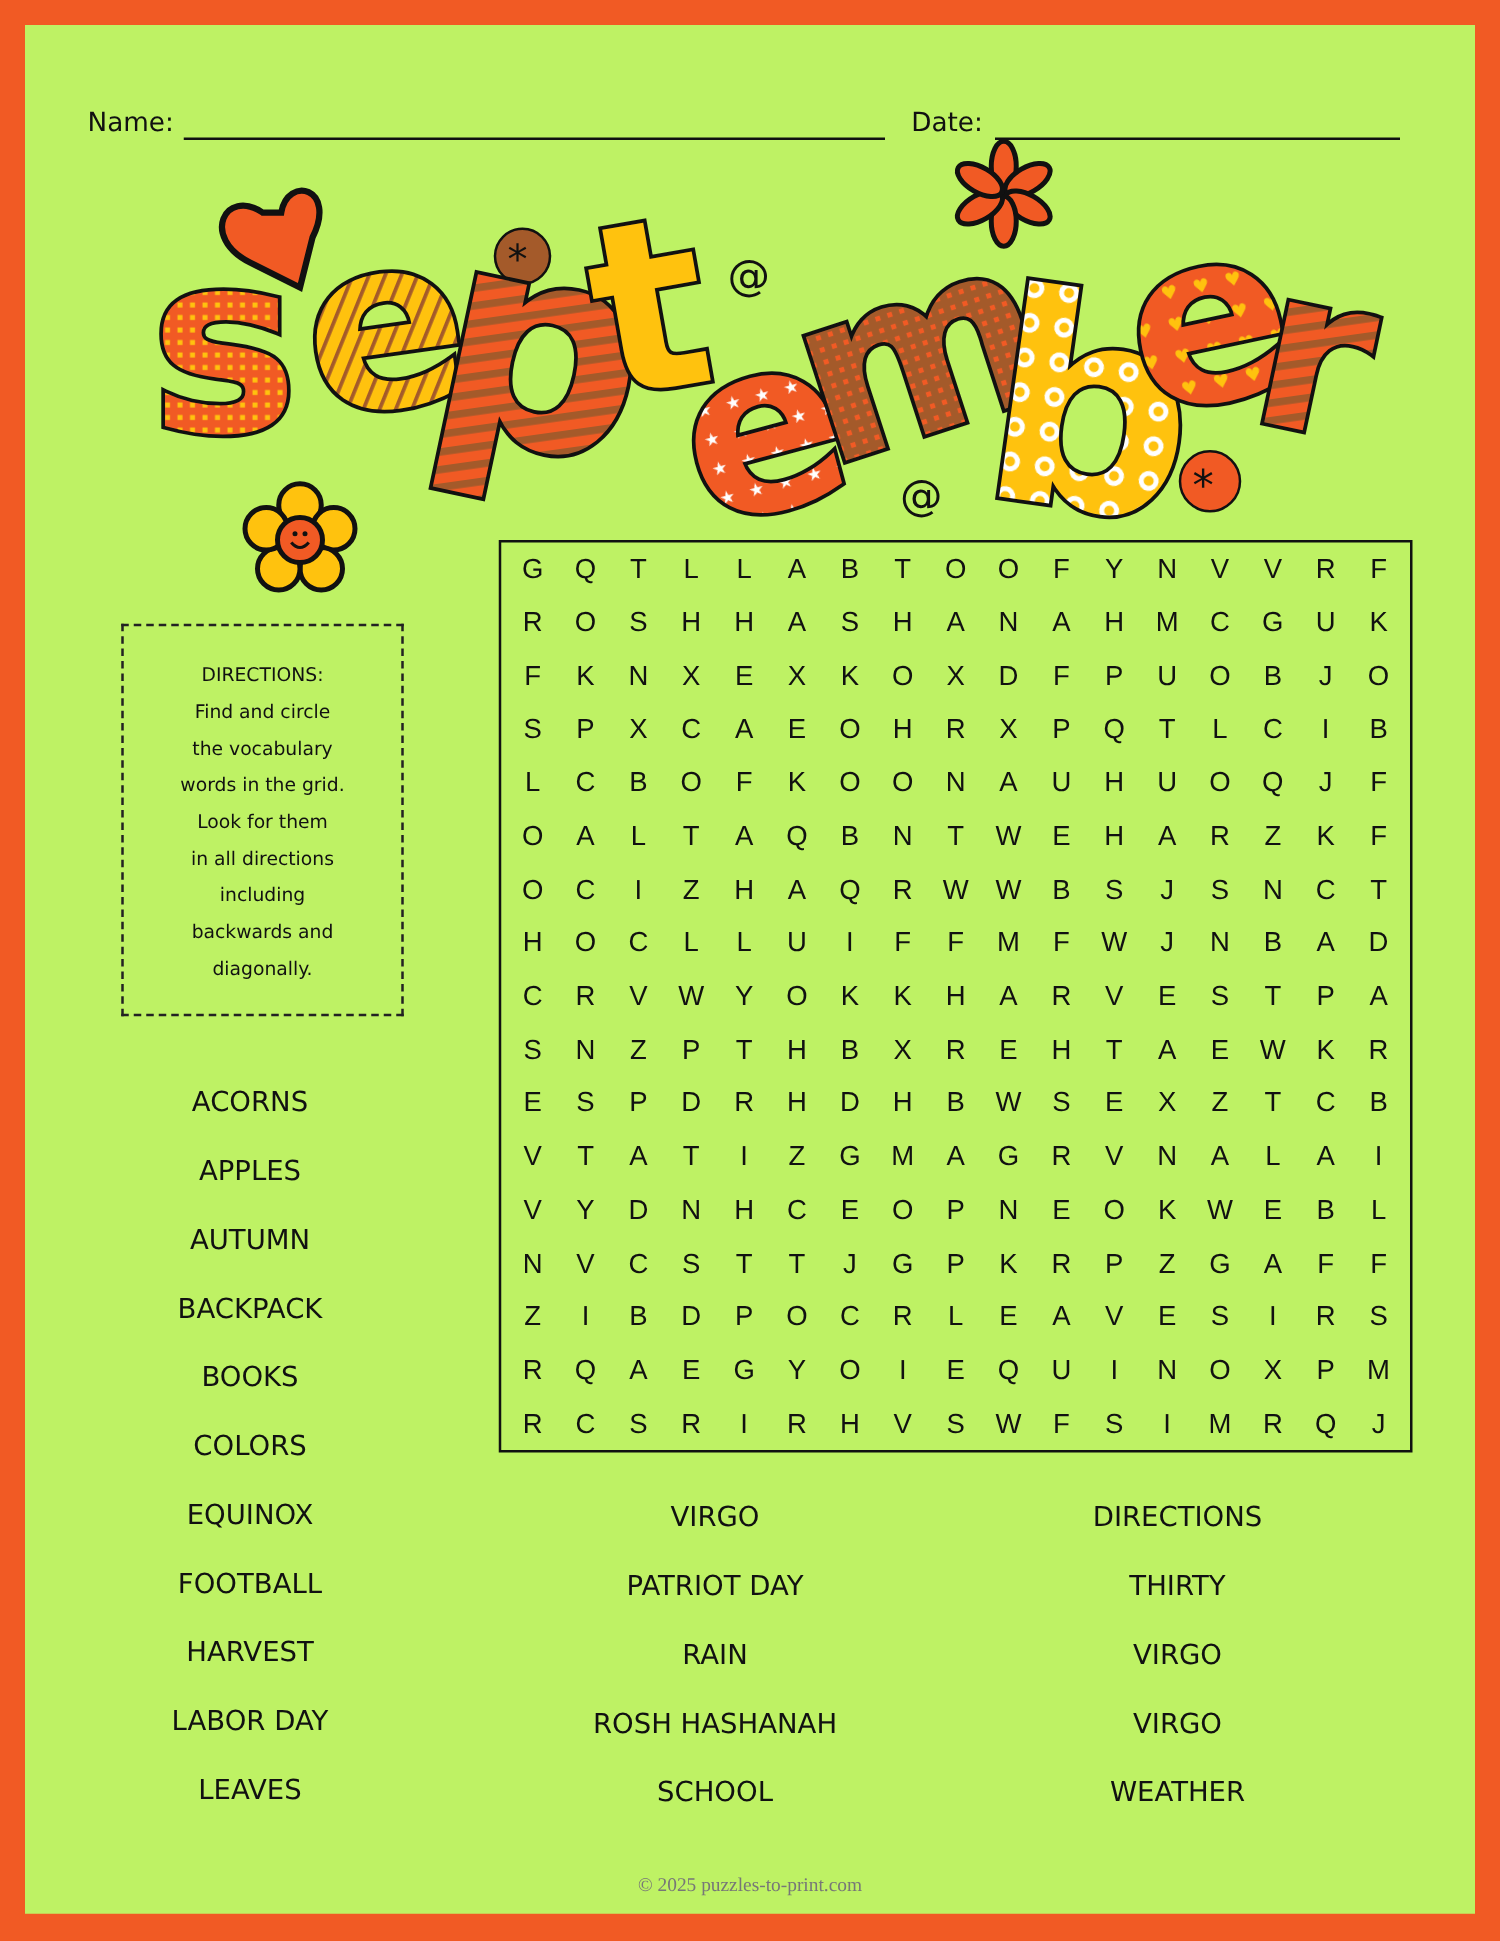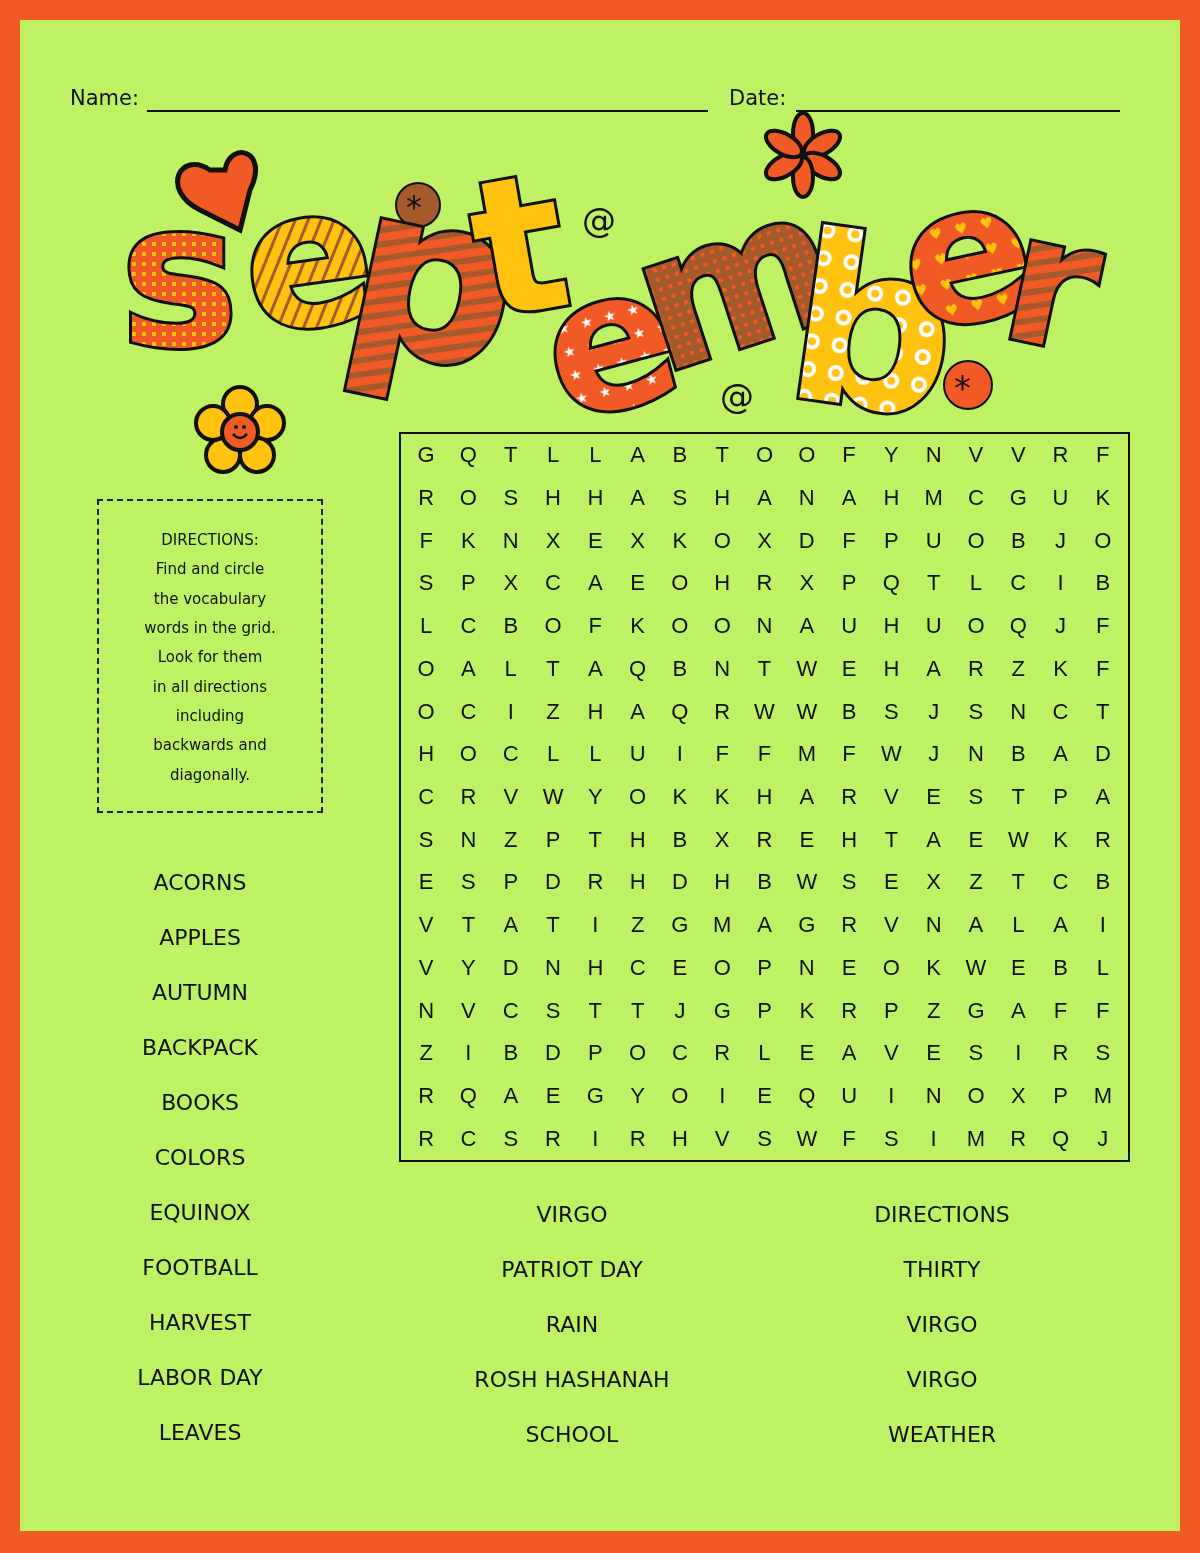--- a/index.html
+++ b/index.html
@@ -445,13 +445,14 @@
   </div>
 
   <div class="words comic" style="left:812px;top:1182px;width:220px;height:260px;">
     <div class="word" style="top:0px">DIRECTIONS</div>
     <div class="word" style="top:55px">THIRTY</div>
     <div class="word" style="top:110px">VIRGO</div>
     <div class="word" style="top:165px">VIRGO</div>
     <div class="word" style="top:220px">WEATHER</div>
   </div>
 
+  <div class="footer">© 2025 puzzles-to-print.com</div>
 </div>
 
 </body></html>

